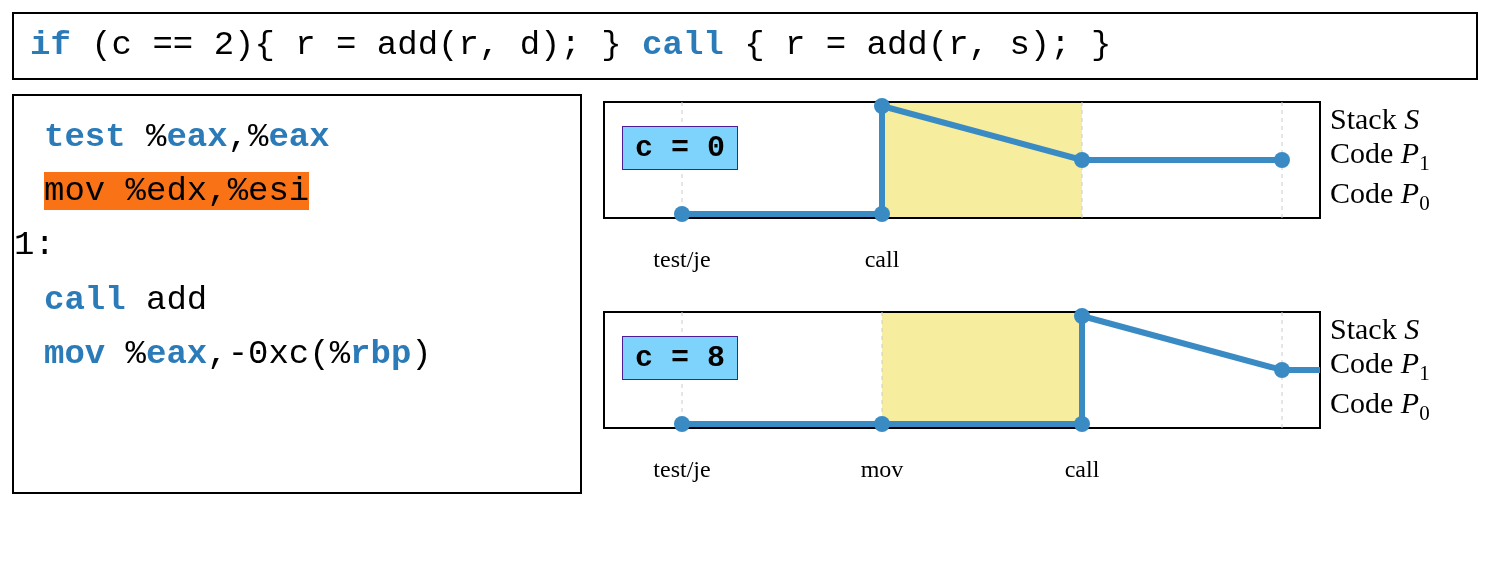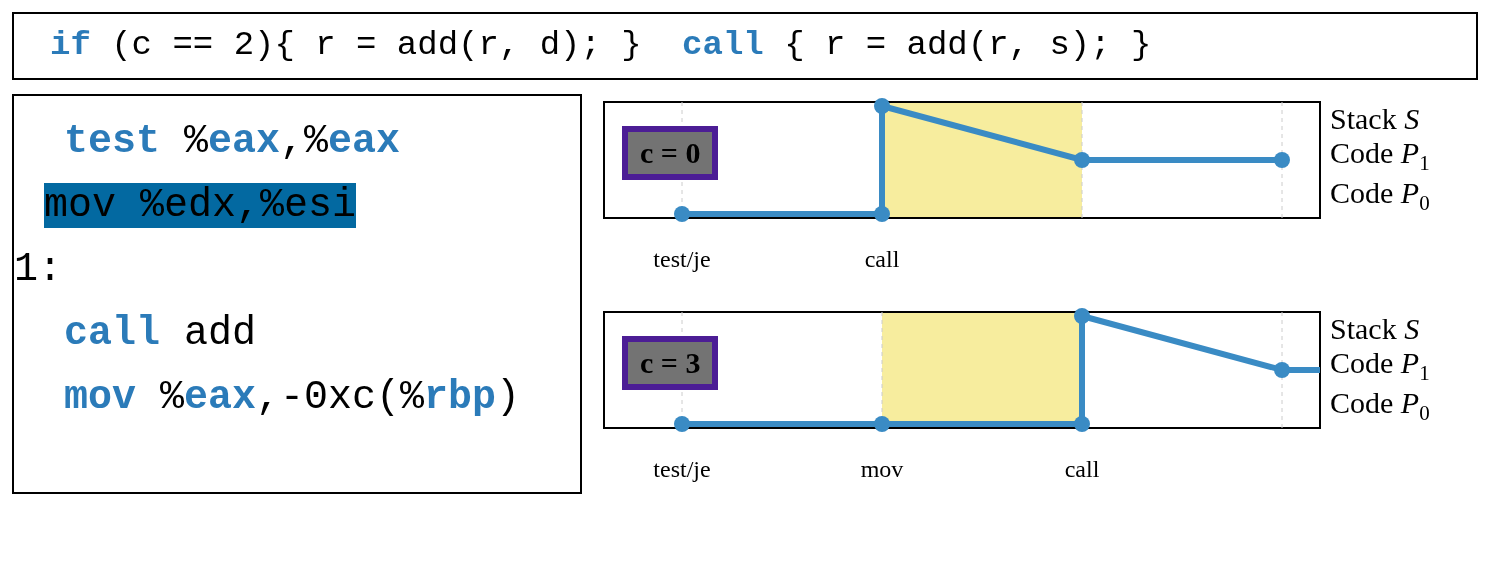--- a/index.html
+++ b/index.html
@@ -10,33 +10,33 @@
     width: 1490px;
   }
   .code-box {
     border: 2px solid #000;
     padding: 8px 16px;
     font-family: 'Courier New', monospace;
     font-size: 34px;
     line-height: 1.4;
   }
   .top-box { margin-bottom: 14px; white-space: nowrap; }
-  .kw { color: #2b7bb9; font-weight: bold; margin-left: 20px; }
+  .kw { color: #2b7bb9; font-weight: bold; }
   .reg { color: #2b7bb9; font-weight: bold; }
-  .hl { background: #0369a1; }
+  .hl { background: #f97316; }
   .row2 {
     display: flex;
     gap: 20px;
     align-items: stretch;
   }
   .asm-box {
     border: 2px solid #000;
     padding: 14px 16px 14px 0;
     font-family: 'Courier New', monospace;
-    font-size: 40px;
+    font-size: 34px;
     line-height: 1.6;
     width: 570px;
   }
   .asm-box .line { white-space: pre; }
   .indent { padding-left: 30px; }
   .charts {
     flex: 1;
     display: flex;
     flex-direction: column;
     gap: 24px;
@@ -61,26 +61,26 @@
   .x-labels {
     display: flex;
     font-size: 24px;
     margin-top: 20px;
     position: relative;
     height: 38px;
   }
   .x-labels span { position: absolute; transform: translateX(-50%); }
   .cond-label {
     position: absolute;
-    border: 6px solid #4c1d95;
-    background: #737373;
+    border: 1px solid #4c1d95;
+    background: #7dd3fc;
     font-size: 30px;
     font-weight: bold;
     padding: 4px 12px;
-    font-family: Liberation Serif, serif;
+    font-family: Liberation Mono, monospace;
   }
   .chart-wrap { position: relative; }
 </style>
 </head>
 <body>
 
 <div class="code-box top-box">
   <span class="kw">if</span><span> (c == 2){ r = add(r, d); } </span><span class="kw">call</span><span> { r = add(r, s); }</span>
 </div>
 
@@ -142,21 +142,21 @@
             <line x1="480" y1="4" x2="480" y2="120" stroke="#ccc" stroke-dasharray="4,4"></line>
             <line x1="680" y1="4" x2="680" y2="120" stroke="#ccc" stroke-dasharray="4,4"></line>
 
             <polyline points="80,116 280,116 480,116 480,8 680,62 718,62" fill="none" stroke="#3a8bc4" stroke-width="6"></polyline>
             <circle cx="80" cy="116" r="8" fill="#3a8bc4"></circle>
             <circle cx="280" cy="116" r="8" fill="#3a8bc4"></circle>
             <circle cx="480" cy="116" r="8" fill="#3a8bc4"></circle>
             <circle cx="480" cy="8" r="8" fill="#3a8bc4"></circle>
             <circle cx="680" cy="62" r="8" fill="#3a8bc4"></circle>
           </svg>
-          <div class="cond-label" style="top:28px; left:20px;">c = 3</div>
+          <div class="cond-label" style="top:28px; left:20px;">c = 8</div>
         </div>
         <div class="y-labels">
           <div><span>Stack</span> <span class="ital">S</span></div>
           <div><span>Code</span> <span class="ital">P</span><span class="sub">1</span></div>
           <div><span>Code</span> <span class="ital">P</span><span class="sub">0</span></div>
         </div>
       </div>
       <div class="x-labels" style="width:720px;">
         <span style="left:80px">test/je</span>
         <span style="left:280px">mov</span>

